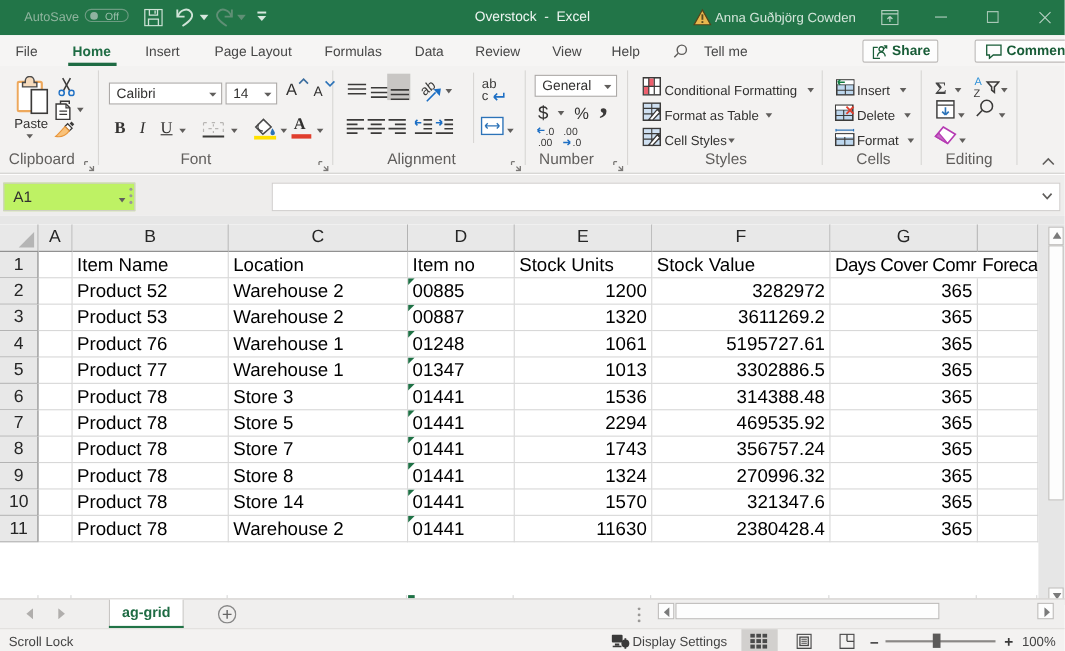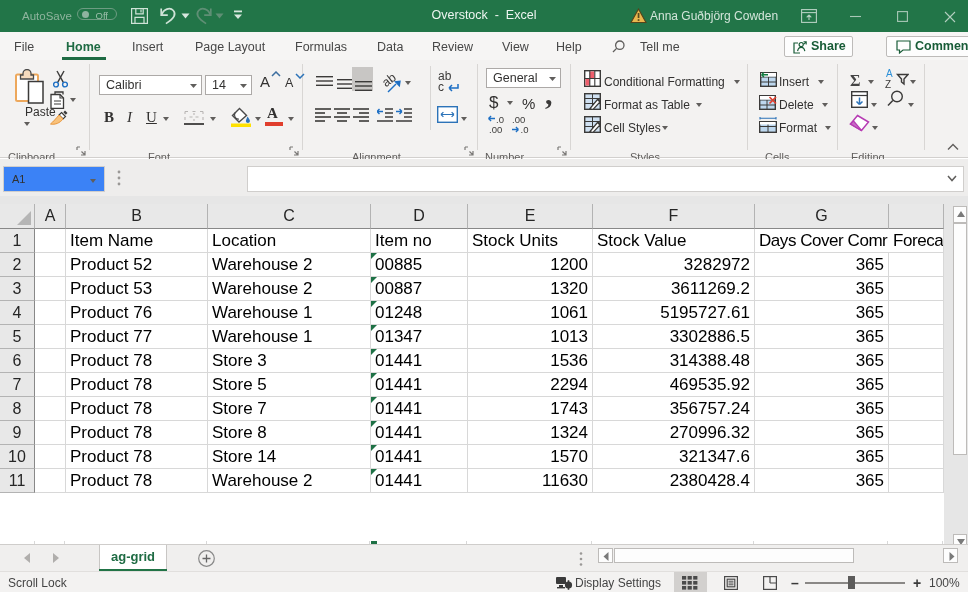--- a/index.html
+++ b/index.html
@@ -20,31 +20,31 @@
   
   #tabrow { left:0; top:32px; width:968px; height:28px; background:#f6f5f4; font-size:12.5px; color:#474747; }
   .rtab { position:absolute; top:8px; }
   #hometab { font-weight:700; color:#1e6b43; }
   #homeline { left:62px; top:25px; width:44px; height:2.5px; background:#1e6b43; }
   .pillbtn { position:absolute; top:4px; height:21px; border:1px solid #bdbbb9; border-radius:2px; background:#fdfdfd; color:#185c37; font-size:12.5px; font-weight:700; line-height:19px; }
 
   
   #ribbon { left:0; top:60px; width:968px; height:98px; background:#f3f2f1; border-bottom:1px solid #d2d0ce; }
   .gsep { position:absolute; top:4px; width:1px; height:86px; background:#d8d6d4; }
-  .glabel { position:absolute; top:91px; font-size:11px; color:#605e5c; }
+  .glabel { position:absolute; top:76px; font-size:14px; color:#605e5c; text-align:center; }
   .glaunch { position:absolute; top:84px; width:10px; height:10px; }
   .combo { position:absolute; background:#fff; border:1px solid #aca9a7; font-size:12.5px; color:#323130; }
   .combo .arr { position:absolute; right:4px; }
   .icon { position:absolute; }
   .rlabel { position:absolute; font-size:12px; color:#323130; white-space:nowrap; }
   .darr { position:absolute; width:0; height:0; border-left:3.5px solid transparent; border-right:3.5px solid transparent; border-top:4px solid #605e5c; }
 
   
   #fbar { left:0; top:159px; width:968px; height:37px; background:#eeedec; }
-  #namebox { position:absolute; left:3px; top:7px; width:102px; height:26px; background:#3b82f6; border:1px solid #d0cecc; font-size:11px; color:#323130; line-height:24px; padding-left:8px; }
+  #namebox { position:absolute; left:3px; top:7px; width:120px; height:26px; background:#bef264; border:1px solid #d0cecc; font-size:14px; color:#323130; line-height:24px; padding-left:8px; }
   #fxbox { position:absolute; left:135px; top:7px; width:104px; height:26px; background:#fff; border:1px solid #d0cecc; }
   #finput { position:absolute; left:247px; top:7px; width:717px; height:26px; background:#fff; border:1px solid #d0cecc; }
   #fgap { left:0; top:196px; width:968px; height:8px; background:#e6e6e6; }
 
   
   #grid { left:0; top:204px; width:944px; height:343px; background:#fff; font-size:17px; color:#000; }
   table { border-collapse:separate; border-spacing:0; table-layout:fixed; }
   td { padding:0 4px; height:24px; border-right:1px solid #d8d8d8; border-bottom:1px solid #d8d8d8; white-space:nowrap; overflow:hidden; font-size:17px; box-sizing:border-box; }
   td.num { text-align:right; }
   .hdrow td { background:#e8e8e8; border-right:1px solid #b3b3b3; border-bottom:1px solid #888; color:#262626; text-align:center; font-size:16px; padding:0; }
@@ -177,21 +177,21 @@
   <div class="gsep" style="left:570px"></div>
   <div class="gsep" style="left:747px"></div>
   <div class="gsep" style="left:837px"></div>
   <div class="gsep" style="left:924px"></div>
 
   <svg class="icon" style="left:15px;top:9px" width="29" height="35" viewBox="0 0 29 35">
     <rect x="1" y="5.5" width="22" height="26.5" rx="1.5" fill="#fff" stroke="#eda85c" stroke-width="2"></rect>
     <path d="M8 6 v-1.5 a3.5 3.5 0 0 1 8 0 V6 h2.5 v4 h-13 v-4 Z" fill="#f6dbbd" stroke="#4a4a4a" stroke-width="1.3"></path>
     <rect x="13.5" y="12.5" width="14.5" height="21.5" fill="#fff" stroke="#3b3a39" stroke-width="1.5"></rect>
   </svg>
-  <div class="rlabel" style="left:25px;top:45px;width:30px;text-align:left">Paste</div>
+  <div class="rlabel" style="left:13px;top:45px;width:30px;text-align:left">Paste</div>
   <div class="darr" style="left:24px;top:62px"></div>
   <svg class="icon" style="left:53px;top:10px" width="15" height="18" viewBox="0 0 15 18">
     <g fill="none" stroke="#3b3a39" stroke-width="1.4">
         <path d="M11 1 L4.7 12.3"></path>
         <path d="M4 1 L10.3 12.3"></path>
       </g>
     <circle cx="3" cy="14.5" r="2.4" fill="none" stroke="#1d6fc4" stroke-width="1.4"></circle>
       <circle cx="12" cy="14.5" r="2.4" fill="none" stroke="#1d6fc4" stroke-width="1.4"></circle>
   </svg>
   <svg class="icon" style="left:50px;top:31px" width="18" height="18" viewBox="0 0 18 18">

